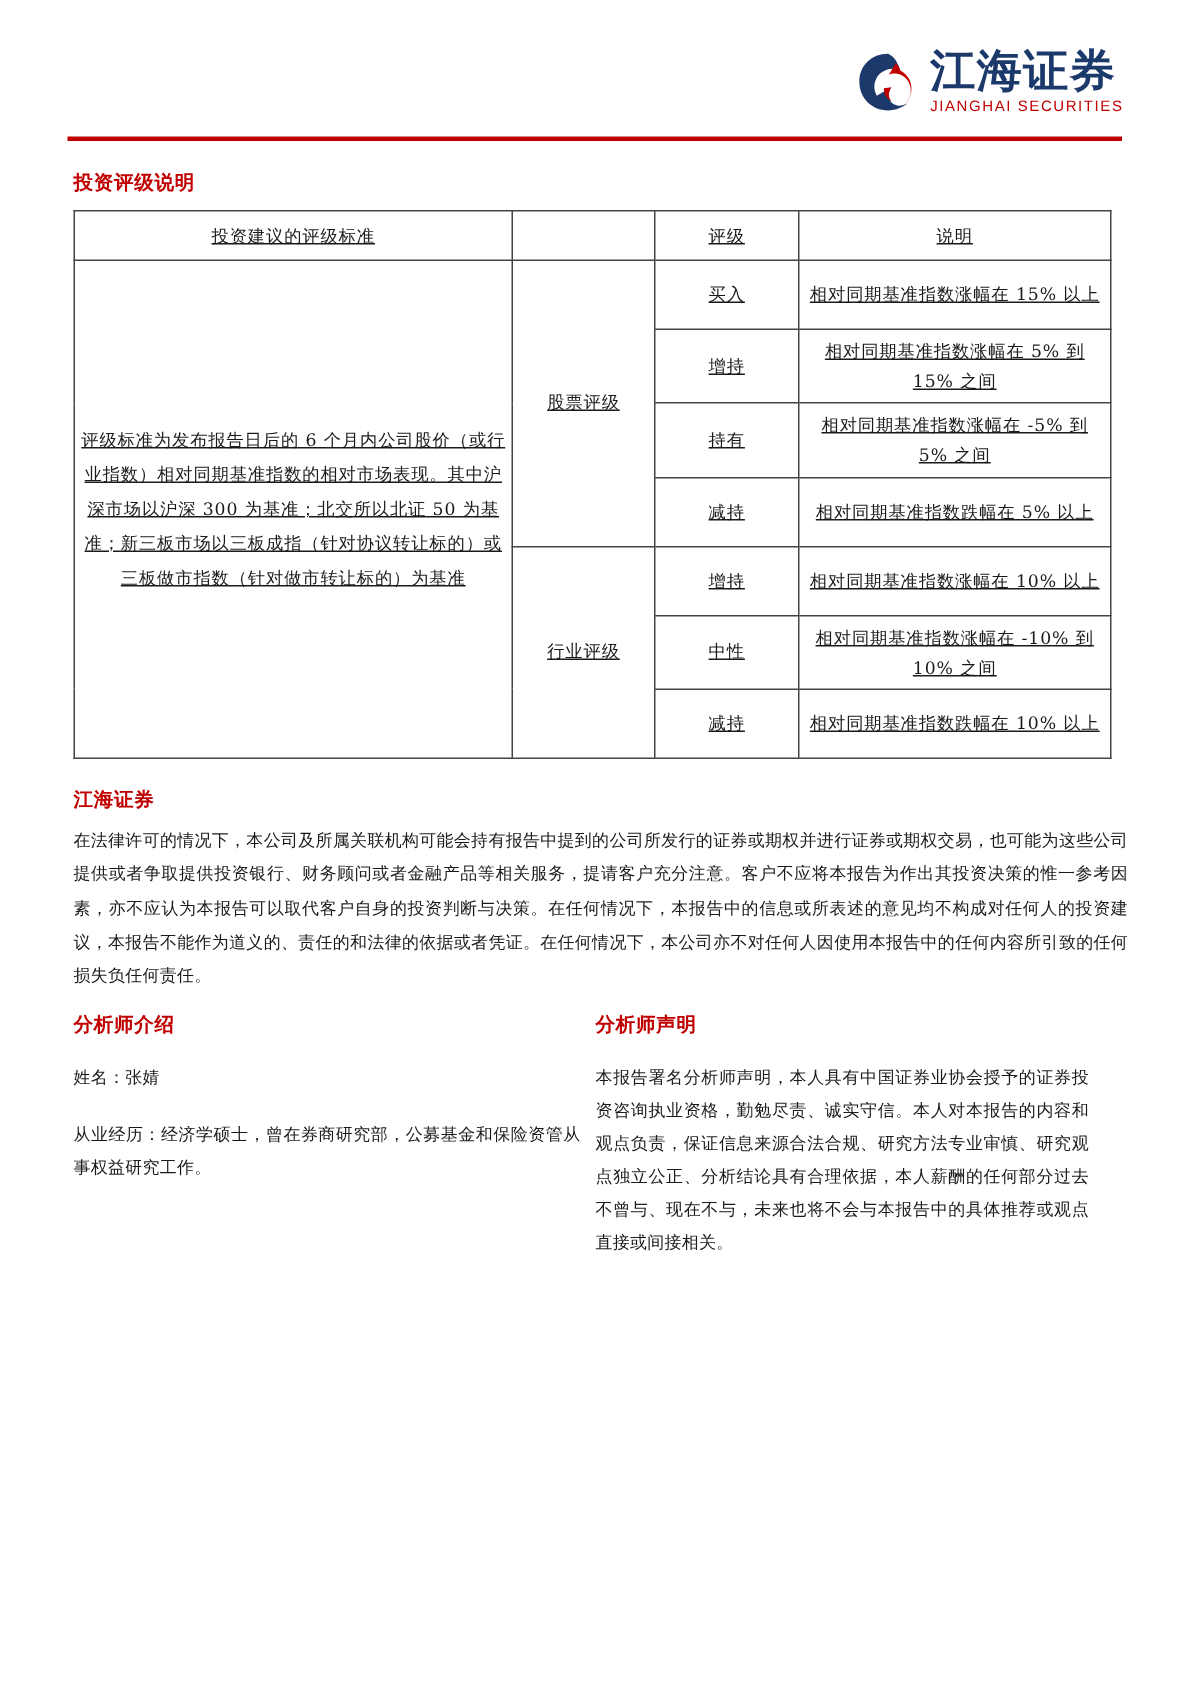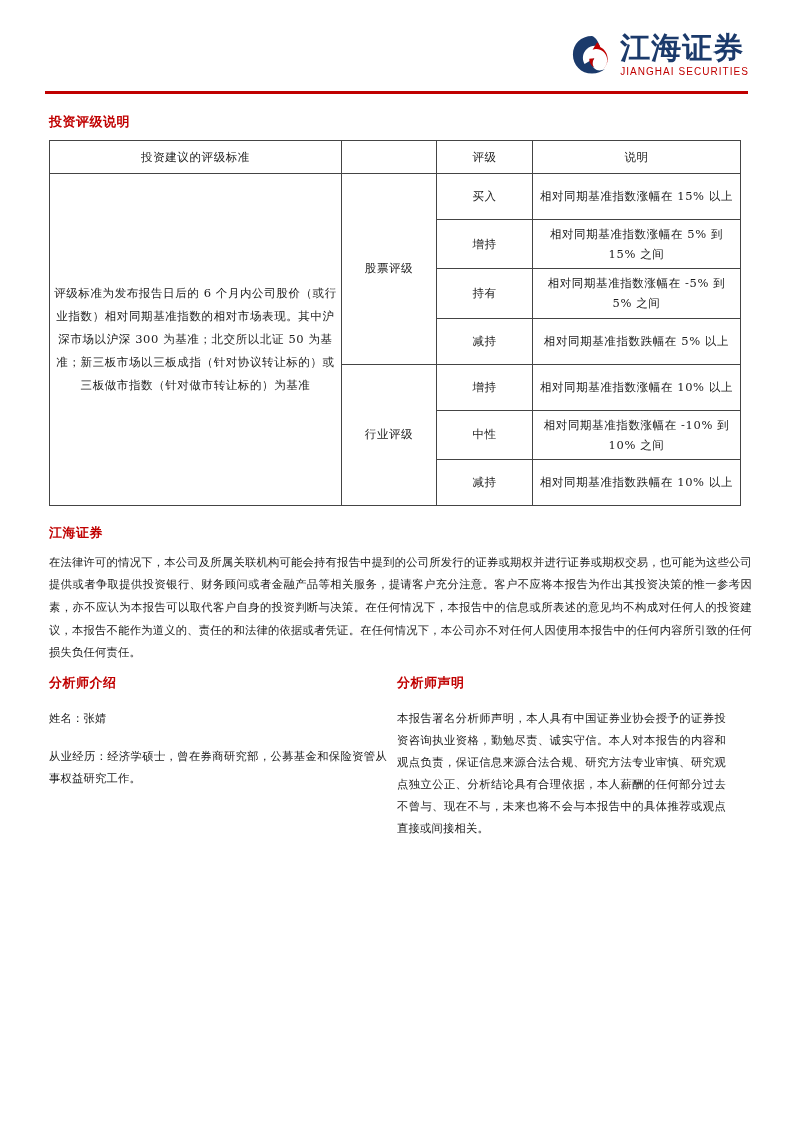--- a/index.html
+++ b/index.html
@@ -91,20 +91,21 @@
   table.rating-table th {
     border: 1px solid #444444;
     text-align: center;
     vertical-align: middle;
     font-family: "DejaVu Serif", "Liberation Serif", serif;
     font-size: 11.5px;
     color: #1a1a1a;
     padding: 4px 3px;
     letter-spacing: 0.6px;
     font-weight: normal;
+    text-decoration: underline;
   }
   .col-criteria { width: 292px; }
   .col-blank    { width: 95px; }
   .col-kind     { width: 96px; }
   .col-rating   { width: 208px; }
 
   td.criteria-head {
     height: 24px;
   }
   td.criteria-body {
@@ -121,21 +122,21 @@
     line-height: 1.75;
     padding: 5px 4px;
     font-size: 11.5px;
   }
   td.kind-cell {
     font-size: 12px;
   }
 
   
   .para {
-    font-family: Liberation Sans, sans-serif;
+    font-family: Liberation Mono, monospace;
     font-size: 11.3px;
     line-height: 2.0;
     text-align: justify;
     text-align-last: left;
     color: #1a1a1a;
     letter-spacing: 0.2px;
     margin-left: 10px;
     margin-right: 2px;
   }
 

